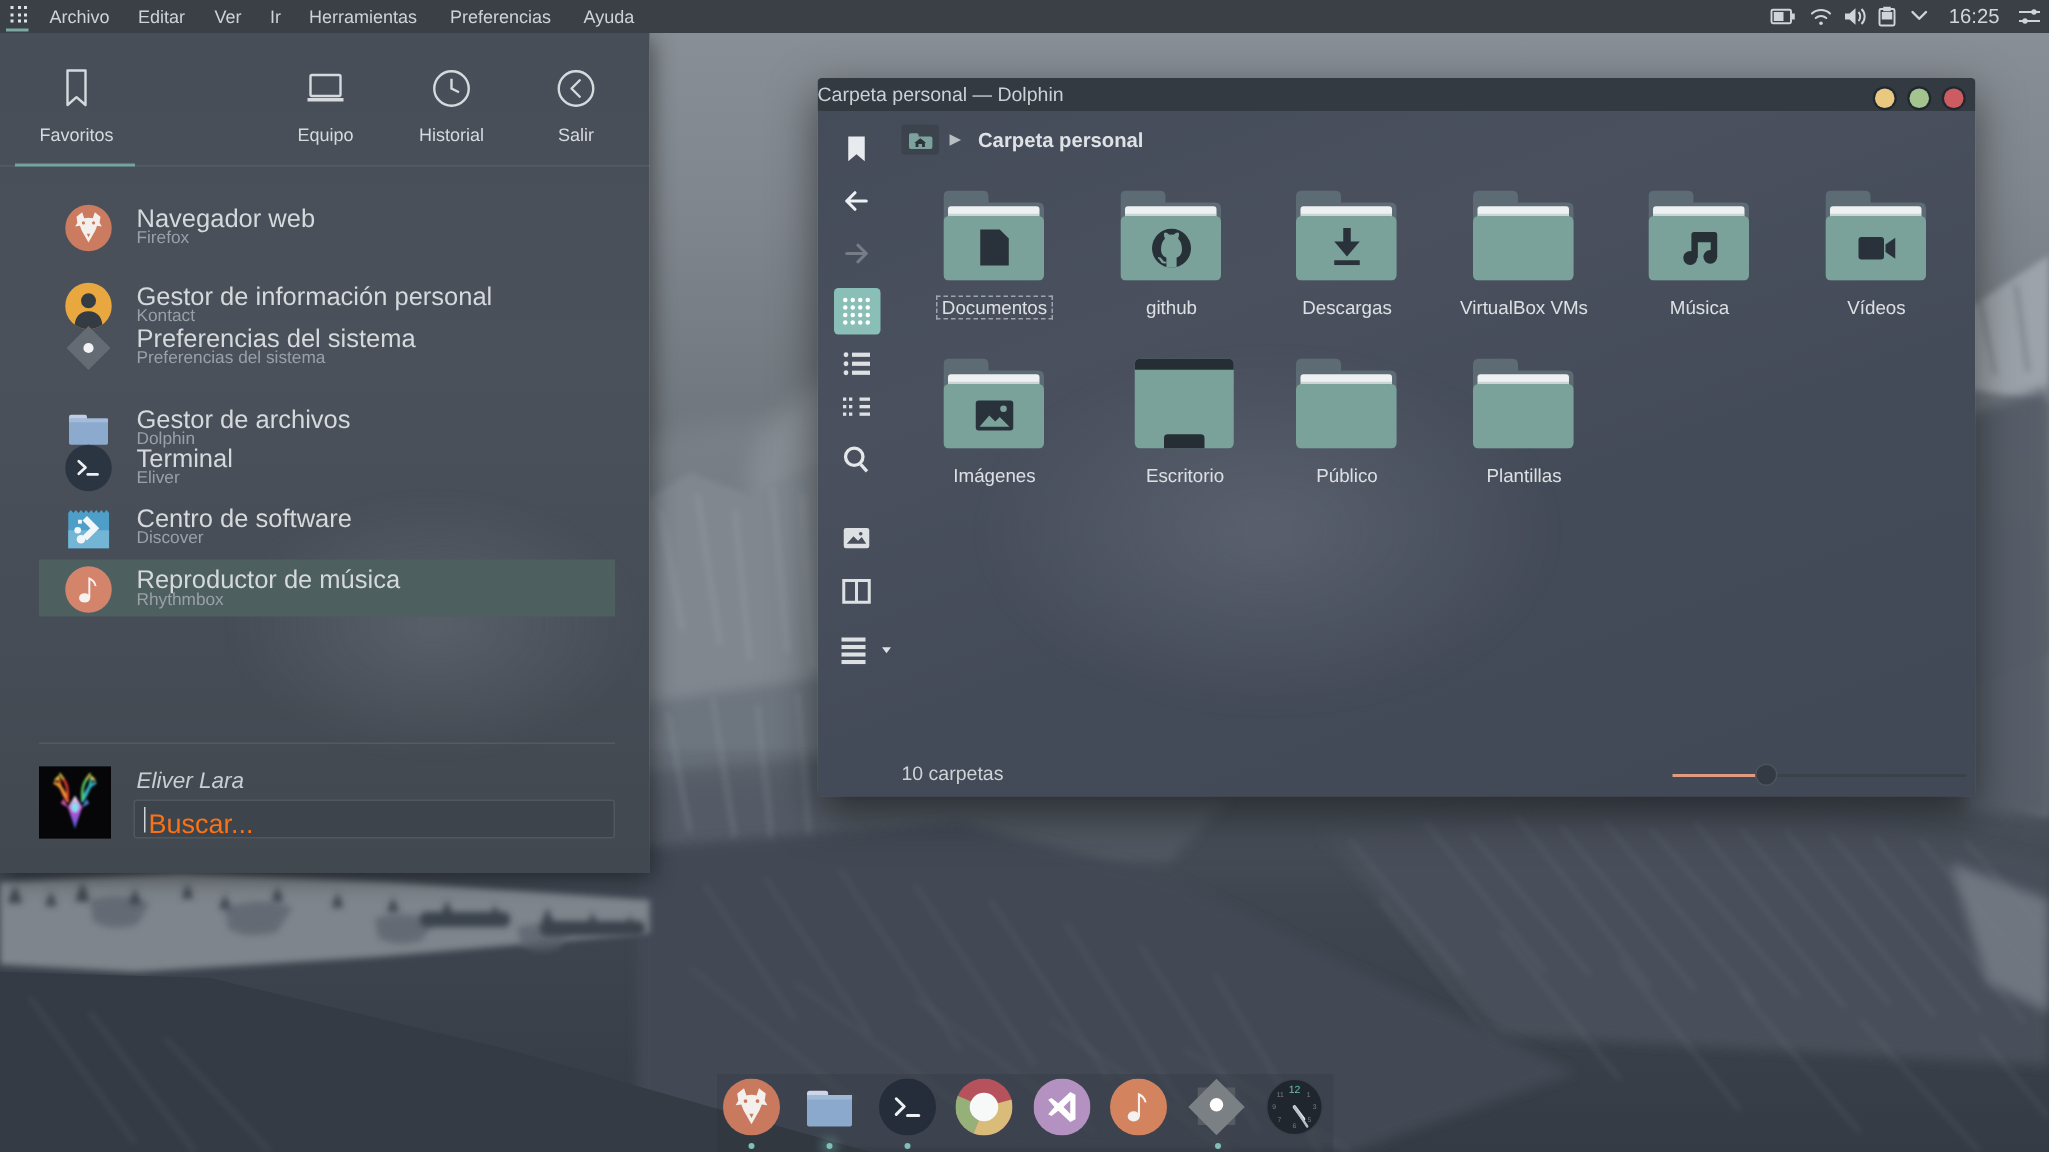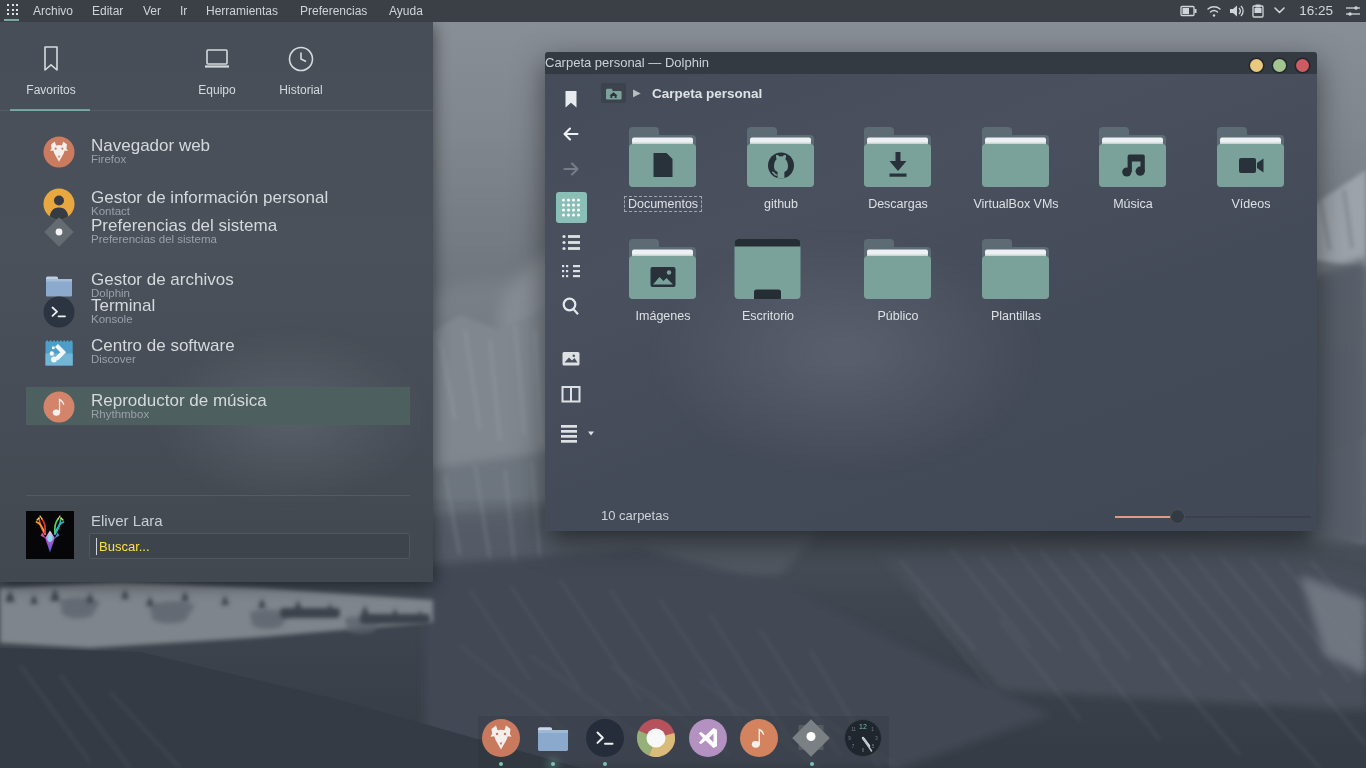--- a/index.html
+++ b/index.html
@@ -20,31 +20,31 @@
            background:linear-gradient(180deg,#474e57 0%,#4a515a 40%,#454c55 75%,#42484f 100%);
            box-shadow:2px 4px 14px rgba(0,0,0,0.45); z-index:40;padding-left:39px; }
   #panel .glow { position:absolute; left:140px; top:300px; width:300px; height:190px; border-radius:50%;
            background:radial-gradient(ellipse at center, rgba(165,172,180,0.20) 0%, rgba(165,172,180,0) 65%); filter:blur(6px); }
   .tab { position:absolute; top:22px; width:84px; text-align:center; color:#d6dade; font-size:12px; }
   .tab svg { display:block; margin:0 auto 9px auto; }
   #tabline { position:absolute; left:10px; top:87px; width:80px; height:2px; background:#6fa29b; }
   #tabsep { position:absolute; left:0; top:88px; width:433px; height:1px; background:rgba(255,255,255,0.07); }
 
   .approw { position:absolute; left:26px; width:384px; height:40px; }
-  .approw.sel { background:#4e5f60; height:38px;margin-top:14px; }
+  .approw.sel { background:#4e5f60; height:38px; }
   .approw .ic { position:absolute; left:17px; top:4px; width:32px; height:32px; }
   .approw .t1 { position:absolute; left:65px; top:4px; font-size:17px; color:#d5d9dc; white-space:nowrap; }
   .approw .t2 { position:absolute; left:65px; top:21px; font-size:11.5px; color:#99a0a8; white-space:nowrap; }
 
   #usersep { position:absolute; left:26px; top:473px; width:384px; height:1px; background:rgba(255,255,255,0.09); }
   #avatar { position:absolute; left:26px; top:489px; width:48px; height:48px; background:#07070c; }
-  #username { position:absolute; left:91px; top:490px; font-size:15px; color:#c9ced3; }
+  #username { position:absolute; left:91px; top:490px; font-size:15px; color:#c9ced3;font-style:italic; }
   #searchbox { position:absolute; left:89px; top:511px; width:321px; height:26px; background:#3d444c;
                border:1px solid rgba(255,255,255,0.10); border-radius:2px; }
-  #searchbox .ph { position:absolute; left:9px; top:5px; font-size:13px; color:#fde047; }
+  #searchbox .ph { position:absolute; left:9px; top:5px; font-size:18px; color:#f97316; }
   #searchbox .caret { position:absolute; left:6px; top:4px; width:1px; height:17px; background:#cfd4d8; }
 
   
   #win { position:absolute; left:545px; top:52px; width:772px; height:479px; border-radius:3px;
          box-shadow:0 10px 30px rgba(0,0,0,0.5); z-index:30; overflow:hidden; }
   #titlebar { position:absolute; left:0; top:0; width:772px; height:22px; background:#333a42; }
   #titlebar .title { position:absolute; left:0; width:722px; text-align:left; line-height:22px; font-size:13px; color:#ccd1d5; }
   .wbtn { position:absolute; top:7px; width:13px; height:13px; border-radius:50%; box-shadow:0 0 0 1.5px rgba(30,36,44,0.85); }
   #winbody { position:absolute; left:0; top:22px; width:772px; height:457px;
              background:linear-gradient(160deg,#454c59 0%,#4a505e 30%,#444b58 60%,#424956 100%); }
@@ -273,20 +273,25 @@
     <div class="tab" style="left:175px;">
       <svg width="30" height="30" viewBox="0 0 30 30" fill="none" stroke="#d6dade" stroke-width="1.6">
         <rect x="5" y="6" width="20" height="14" rx="1"></rect>
         <path d="M3,22.5 L27,22.5" stroke-width="2.2"></path>
         </svg>Equipo</div>
     <div class="tab" style="left:259px;">
       <svg width="30" height="30" viewBox="0 0 30 30" fill="none" stroke="#d6dade" stroke-width="1.6">
         <circle cx="15" cy="15" r="11.5"></circle>
           <path d="M15,8.5 L15,15 L20,17.5"></path>
         </svg>Historial</div>
+    <div class="tab" style="left:342px;">
+      <svg width="30" height="30" viewBox="0 0 30 30" fill="none" stroke="#d6dade" stroke-width="1.6">
+        <circle cx="15" cy="15" r="11.5"></circle>
+          <path d="M17.5,9.5 L12,15 L17.5,20.5" stroke-linecap="round" stroke-linejoin="round"></path>
+        </svg>Salir</div>
     <div id="tabline"></div>
     <div id="tabsep"></div>
 
     <div class="approw" style="top:110px;">
       <svg class="ic" viewBox="0 0 32 32">
           <circle cx="16" cy="16" r="15.5" fill="#cb7b5f"></circle>
         <g transform="translate(16,16) scale(0.842) translate(-19,-19)">
         <path d="M9.5,10 L14,6.5 L15.6,11.3 Q19,10.3 22.4,11.3 L24,6.5 L28.5,10 L27.8,14.8 L29.6,17.8 L25.8,17.3 L24.4,21 L19,30.5 L13.6,21 L12.2,17.3 L8.4,17.8 L10.2,14.8 Z" fill="#f3efec"></path>
         <circle cx="15" cy="15" r="1.25" fill="#cb7b5f"></circle>
             <circle cx="23" cy="15" r="1.25" fill="#cb7b5f"></circle>
@@ -329,21 +334,21 @@
       <div class="t1">Gestor de archivos</div>
         <div class="t2">Dolphin</div>
     </div>
     <div class="approw" style="top:270px;">
       <svg class="ic" viewBox="0 0 32 32">
           <circle cx="16" cy="16" r="15.5" fill="#2b3441"></circle>
         <path d="M9.5,11.5 L14,15.7 L9.5,19.9" fill="none" stroke="#eef1f3" stroke-width="1.8" stroke-linecap="round" stroke-linejoin="round"></path>
         <line x1="15.5" y1="20.3" x2="22" y2="20.3" stroke="#eef1f3" stroke-width="1.8" stroke-linecap="round"></line>
         </svg>
       <div class="t1">Terminal</div>
-        <div class="t2">Konsole</div>
+        <div class="t2">Eliver</div>
     </div>
     <div class="approw" style="top:310px;">
       <svg class="ic" viewBox="0 0 32 32">
         <path d="M2.5,6 l1.7,-2 1.7,2 1.7,-2 1.7,2 1.7,-2 1.7,2 1.7,-2 1.7,2 1.7,-2 1.7,2 1.7,-2 1.7,2 1.7,-2 1.7,2 1.7,-2 1.7,2 v23.5 h-27.2 z" fill="#4d9fc9"></path>
         <path d="M2.5,17.5 h27.2 v12 h-27.2 z" fill="#72b5d5"></path>
         <path d="M13.5,9.5 L20.2,16.2 L13.5,22.9" fill="none" stroke="#f2f6f8" stroke-width="4.2" stroke-linejoin="miter"></path>
         <rect x="9" y="10.5" width="2.6" height="2.6" fill="#f2f6f8"></rect>
         <circle cx="8.8" cy="17.5" r="2.2" fill="#f2f6f8"></circle>
         <circle cx="11" cy="23.5" r="2.9" fill="#f2f6f8"></circle>
         </svg>
@@ -564,21 +569,21 @@
             <path d="M0,56 V4 Q0,0 4,0 H26 Q30,0 30,4 V8 H63 Q67,8 67,12 V56 Q67,60 63,60 H4 Q0,60 0,56 Z" fill="#5d6c74"></path>
             <rect x="3" y="10.5" width="61" height="6.5" rx="2" fill="#eef1f2"></rect>
             <rect x="3" y="15.5" width="61" height="2.5" fill="#ccd4d6"></rect>
             <path d="M0,21 q0,-4 4,-4 h59 q4,0 4,4 v35 q0,4 -4,4 h-59 q-4,0 -4,-4 z" fill="#7aa29b"></path>
             <rect x="21.5" y="28" width="25" height="20" rx="2" fill="#29313a"></rect>
             <path d="M24,45.5 L30.5,38 L34.5,42 L37.5,39 L44,45.5 Z" fill="#7aa29b"></path>
             <circle cx="40" cy="33.5" r="2.2" fill="#7aa29b"></circle>
           </svg>
           <br><span class="lbl">Imágenes</span>
         </div>
-        <div class="fitem" style="left:168px;top:165px;">
+        <div class="fitem" style="left:190px;top:165px;">
           <svg width="68" height="60" viewBox="0 0 68 60">
             <path d="M0.5,4 q0,-4 4,-4 h58 q4,0 4,4 v52 q0,4 -4,4 h-58 q-4,0 -4,-4 z" fill="#7aa29b"></path>
             <path d="M0.5,4 q0,-4 4,-4 h58 q4,0 4,4 v3.5 h-66 z" fill="#262e35"></path>
             <path d="M20,53 q0,-2.5 2.5,-2.5 h22 q2.5,0 2.5,2.5 v7 h-27 z" fill="#262e35"></path>
           </svg>
           <br><span class="lbl">Escritorio</span>
         </div>
         <div class="fitem" style="left:298px;top:165px;">
           <svg width="68" height="60" viewBox="0 0 68 60">
             <path d="M0,56 V4 Q0,0 4,0 H26 Q30,0 30,4 V8 H63 Q67,8 67,12 V56 Q67,60 63,60 H4 Q0,60 0,56 Z" fill="#5d6c74"></path>

